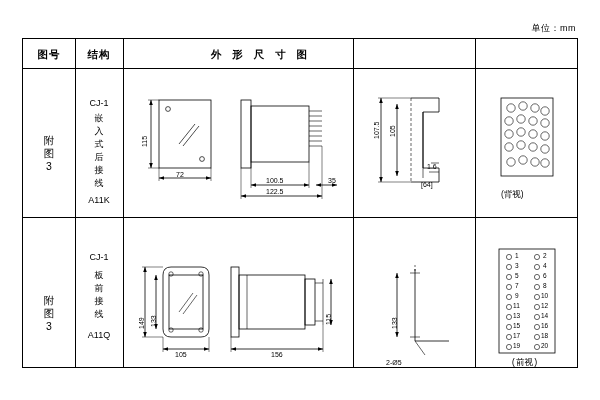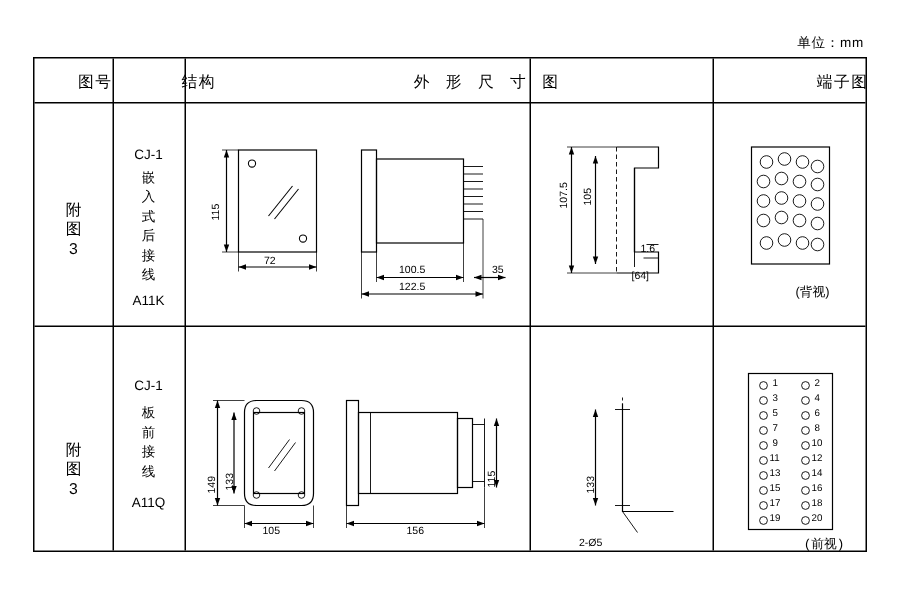--- a/index.html
+++ b/index.html
@@ -47,23 +47,24 @@
   .hline {
     position: absolute;
     left: 0;
     width: 100%;
     border-top: 1px solid #000;
     height: 0;
   }
   .hdr-cell {
     position: absolute;
     font-size: 10.5px;
-    text-align: right;
+    text-align: center;
     top: 9px;
     letter-spacing: 1px;
+    font-weight: bold;
   }
   .hdr-wide {
     letter-spacing: 4px;
     padding-left: 23px;
   }
   .rowlabel {
     position: absolute;
     font-size: 10.5px;
     text-align: center;
     width: 34px;
@@ -77,21 +78,21 @@
     text-align: center;
   }
   svg { position: absolute; left: 0; top: 0; overflow: visible; }
   .dim {
     font-size: 7px;
     font-family: "Liberation Sans", sans-serif;
   }
   .note-label {
     position: absolute;
     font-size: 8.5px;
-    text-align: right;
+    text-align: left;
   }
   .tinylabel {
     position:absolute;
     font-size: 6.5px;
   }
 </style>
 </head>
 <body>
 
 <div class="root">
@@ -103,23 +104,22 @@
     <div class="vline" style="left:52px;"></div>
     <div class="vline" style="left:100px;"></div>
     <div class="vline" style="left:330px;"></div>
     <div class="vline" style="left:452px;"></div>
 
     <div class="hline" style="top:29px;"></div>
 
     <div class="hline" style="top:178px;"></div>
 
     <div class="hdr-cell" style="left:0px; width:52px;">图号</div>
-    <div class="hdr-cell" style="left:52px; width:48px;padding-left:21px;">结构</div>
+    <div class="hdr-cell" style="left:52px; width:48px;">结构</div>
     <div class="hdr-cell hdr-wide" style="left:100px; width:230px;">外 形 尺 寸 图</div>
-    <div class="hdr-cell" style="left:452px; width:104px;">端子图</div>
 
     <div class="rowlabel" style="left:9px; top:95px;">附</div>
     <div class="rowlabel" style="left:9px; top:108px;">图</div>
     <div class="rowlabel" style="left:9px; top:121px;">3</div>
 
     <div class="structcell" style="left:56px; top:58px;">CJ-1</div>
     <div class="structcell" style="left:56px; top:73px;">嵌</div>
     <div class="structcell" style="left:56px; top:86px;">入</div>
     <div class="structcell" style="left:56px; top:99px;">式</div>
     <div class="structcell" style="left:56px; top:112px;">后</div>

